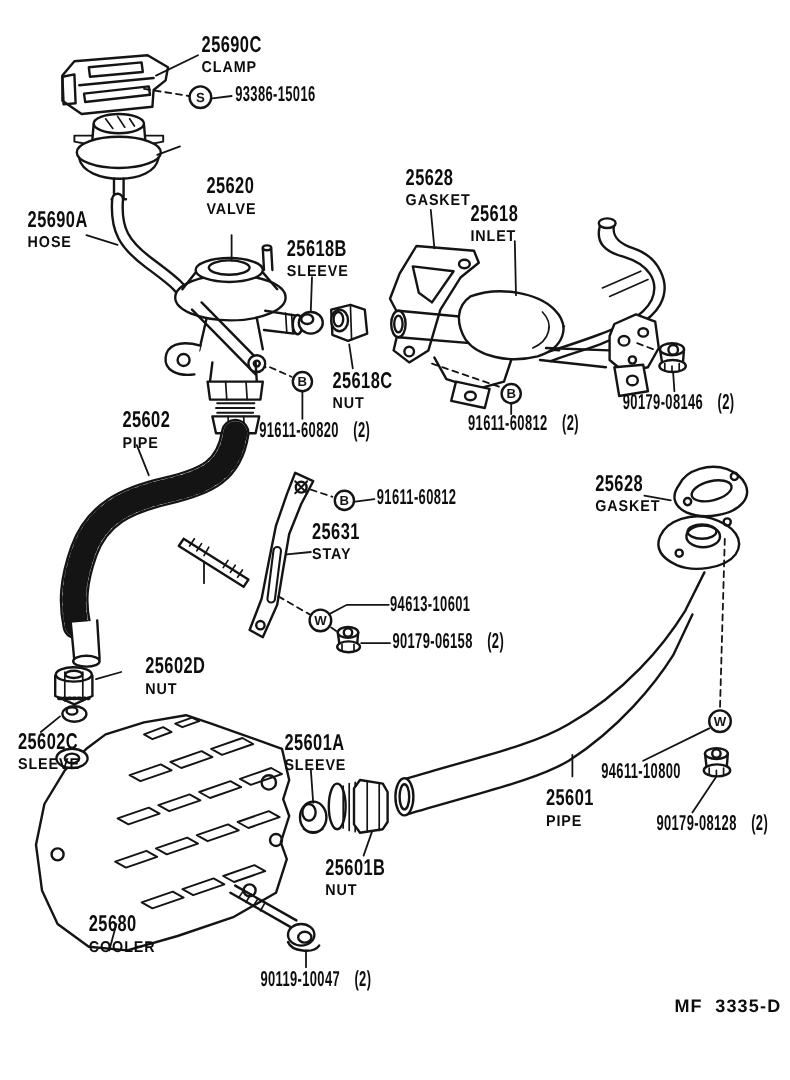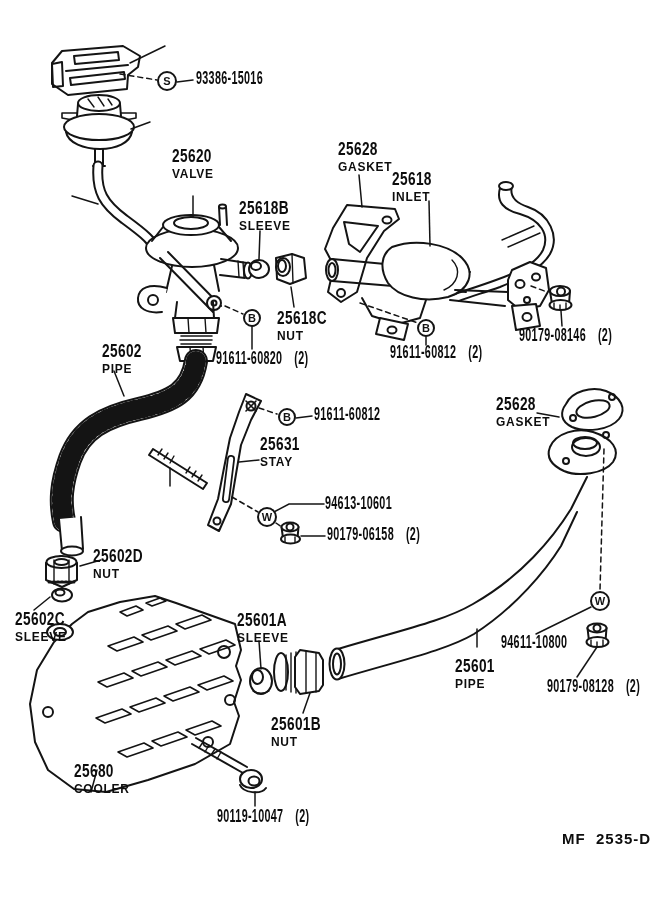--- a/index.html
+++ b/index.html
@@ -287,20 +287,28 @@
       <circle cx="267" cy="517" r="9" fill="#fff" stroke="#141414" stroke-width="2"></circle>
       <text x="267" y="521" fill="#141414">W</text>
     </g>
     <g>
       <circle cx="600" cy="601" r="9" fill="#fff" stroke="#141414" stroke-width="2"></circle>
       <text x="600" y="605" fill="#141414">W</text>
     </g>
   </g>
 </svg>
 
+<div class="lbl" style="left:168px;top:28px">
+  <div class="num">25690C</div>
+  <div class="sub">CLAMP</div>
+</div>
+<div class="lbl" style="left:23px;top:174px">
+  <div class="num">25690A</div>
+  <div class="sub">HOSE</div>
+</div>
 <div class="lbl" style="left:172px;top:146px">
   <div class="num">25620</div>
   <div class="sub">VALVE</div>
 </div>
 <div class="lbl" style="left:239px;top:198px">
   <div class="num">25618B</div>
   <div class="sub">SLEEVE</div>
 </div>
 <div class="lbl" style="left:338px;top:139px">
   <div class="num">25628</div>
@@ -319,21 +327,21 @@
   <div class="sub">PIPE</div>
 </div>
 <div class="lbl" style="left:260px;top:434px">
   <div class="num">25631</div>
   <div class="sub">STAY</div>
 </div>
 <div class="lbl" style="left:496px;top:394px">
   <div class="num">25628</div>
   <div class="sub">GASKET</div>
 </div>
-<div class="lbl" style="left:93px;top:546px">
+<div class="lbl" style="left:121px;top:546px">
   <div class="num">25602D</div>
   <div class="sub">NUT</div>
 </div>
 <div class="lbl" style="left:15px;top:609px">
   <div class="num">25602C</div>
   <div class="sub">SLEEVE</div>
 </div>
 <div class="lbl" style="left:237px;top:610px">
   <div class="num">25601A</div>
   <div class="sub">SLEEVE</div>
@@ -375,15 +383,15 @@
 <div class="code" style="left:501px;top:633px">
   <span>94611-10800</span>
 </div>
 <div class="code" style="left:547px;top:677px">
   <span>90179-08128</span><span class="qty">(2)</span>
 </div>
 <div class="code" style="left:217px;top:807px">
   <span>90119-10047</span><span class="qty">(2)</span>
 </div>
 
-<div class="footer-code" style="left:562px;top:830px">MF  2535-D</div>
+<div class="footer-code" style="left:562px;top:830px">MF  3335-D</div>
 
 </div>
 
 </body></html>

